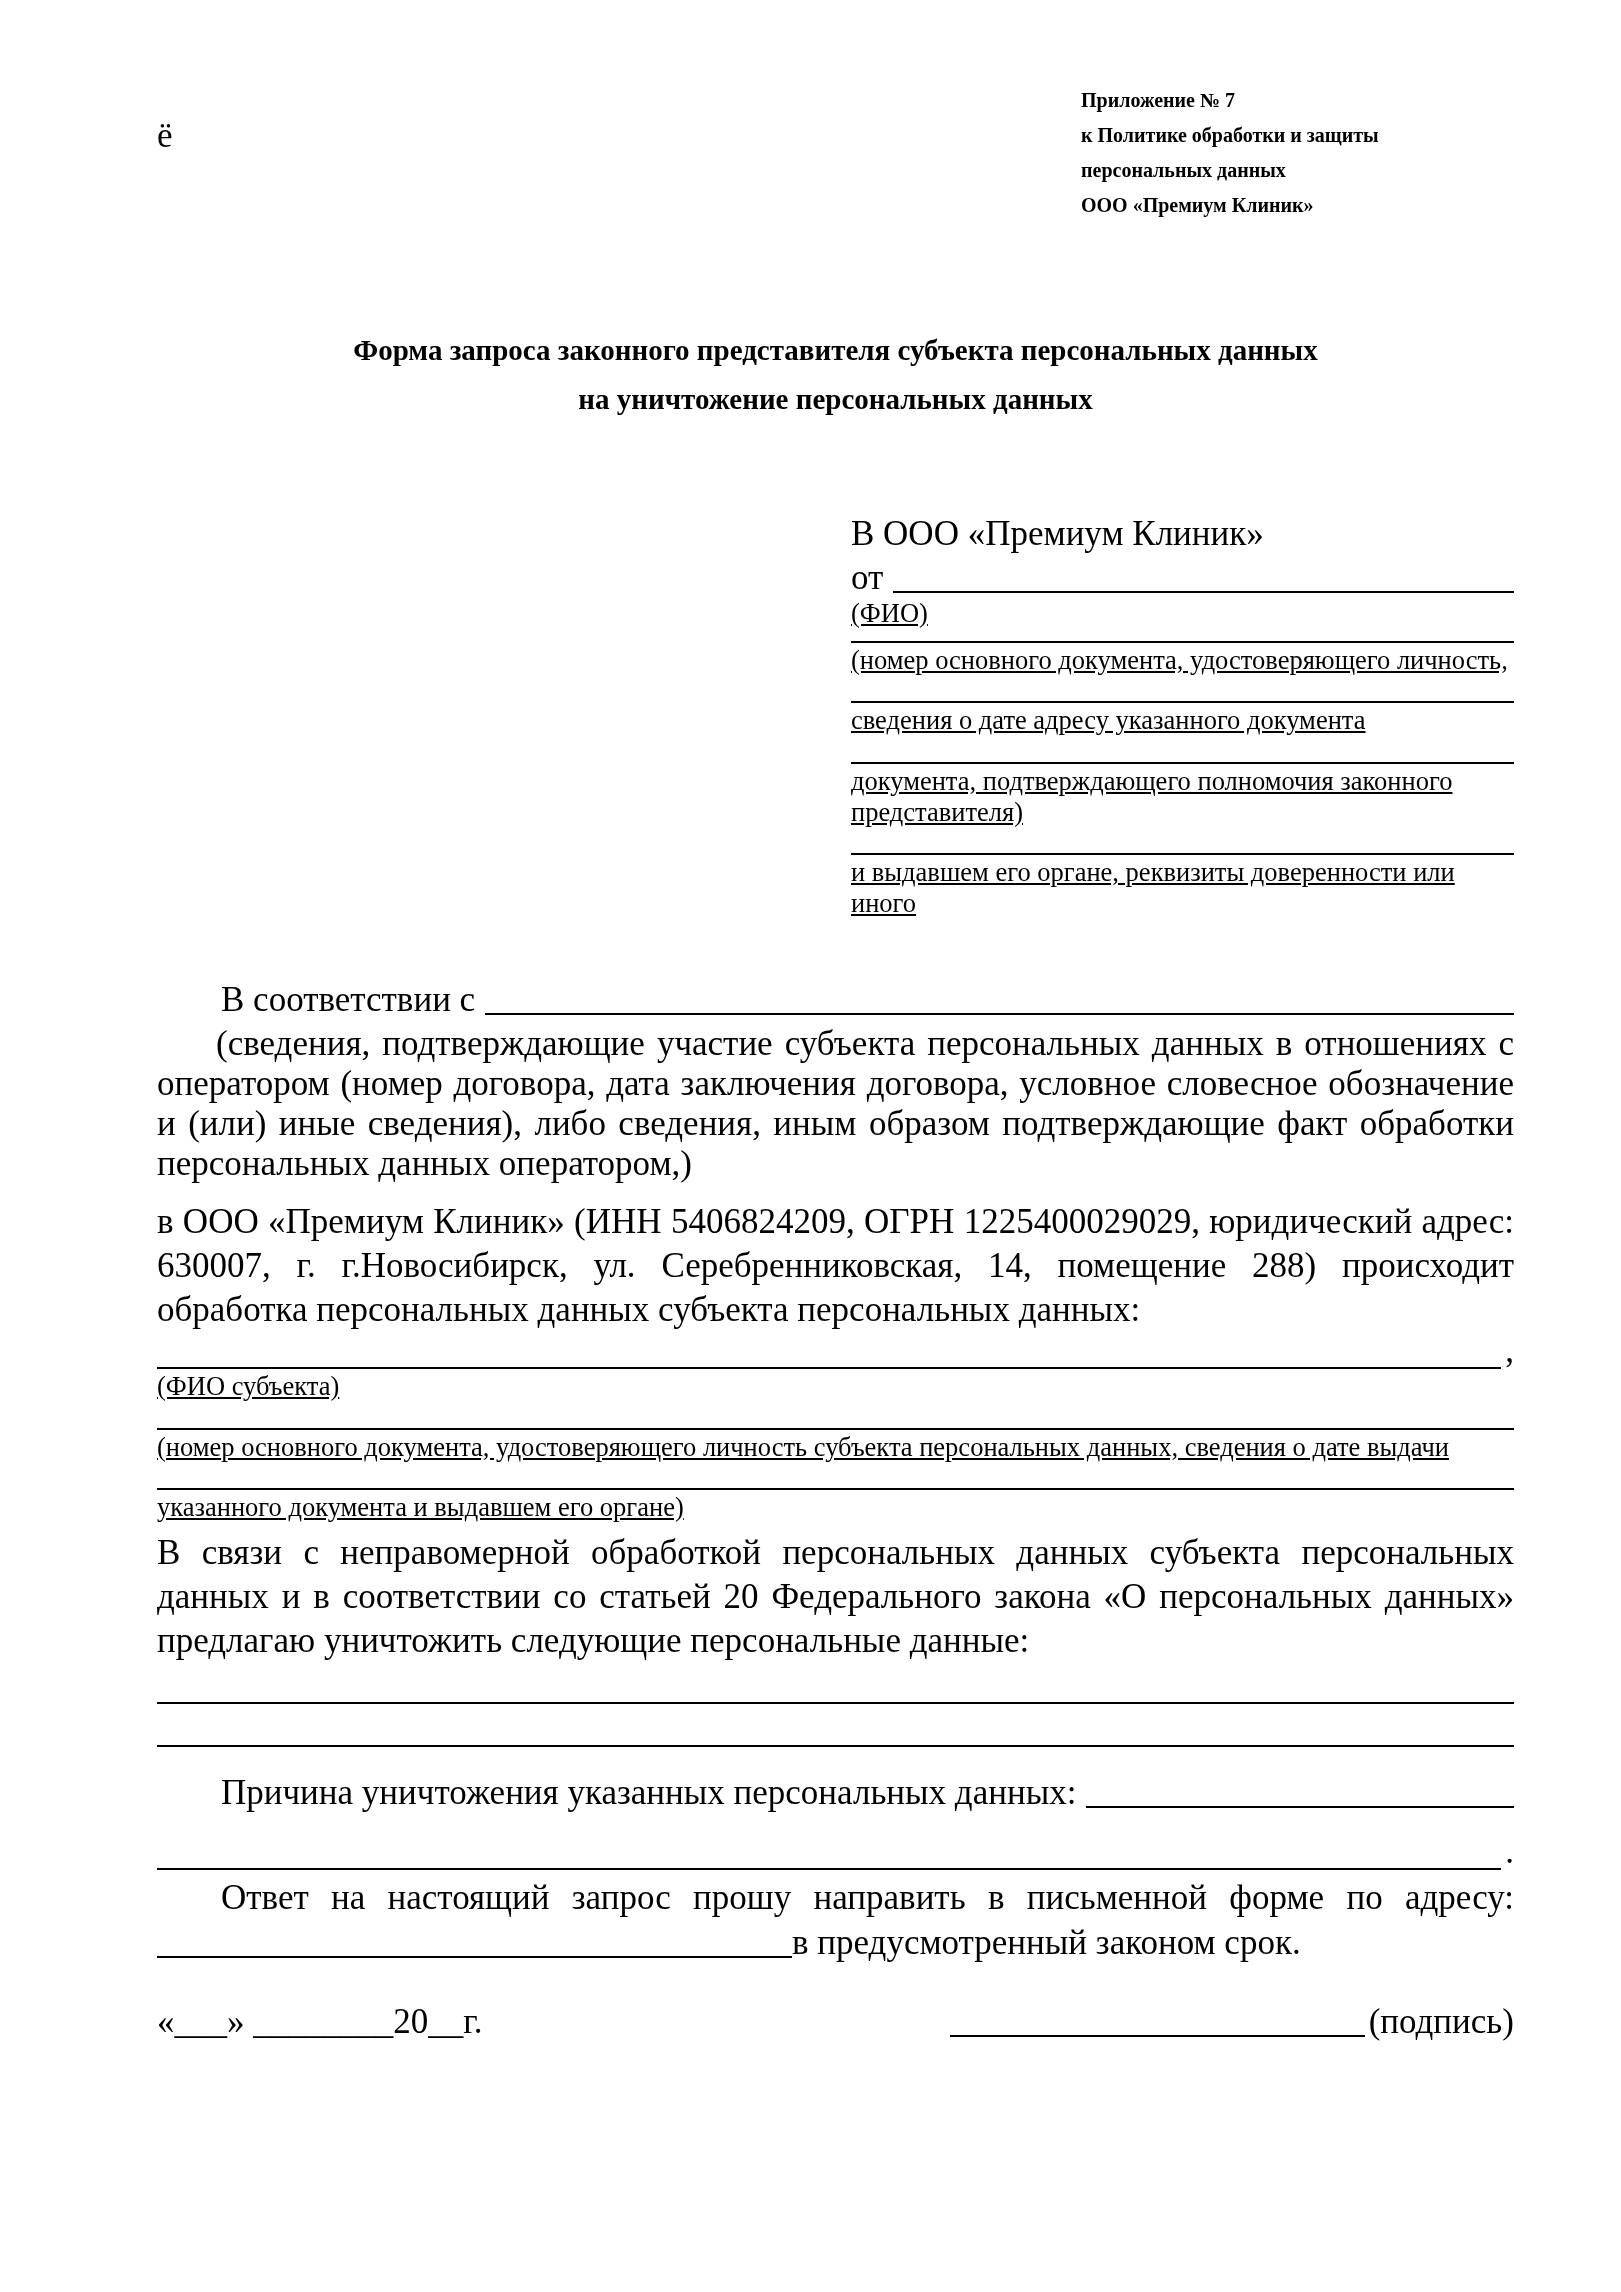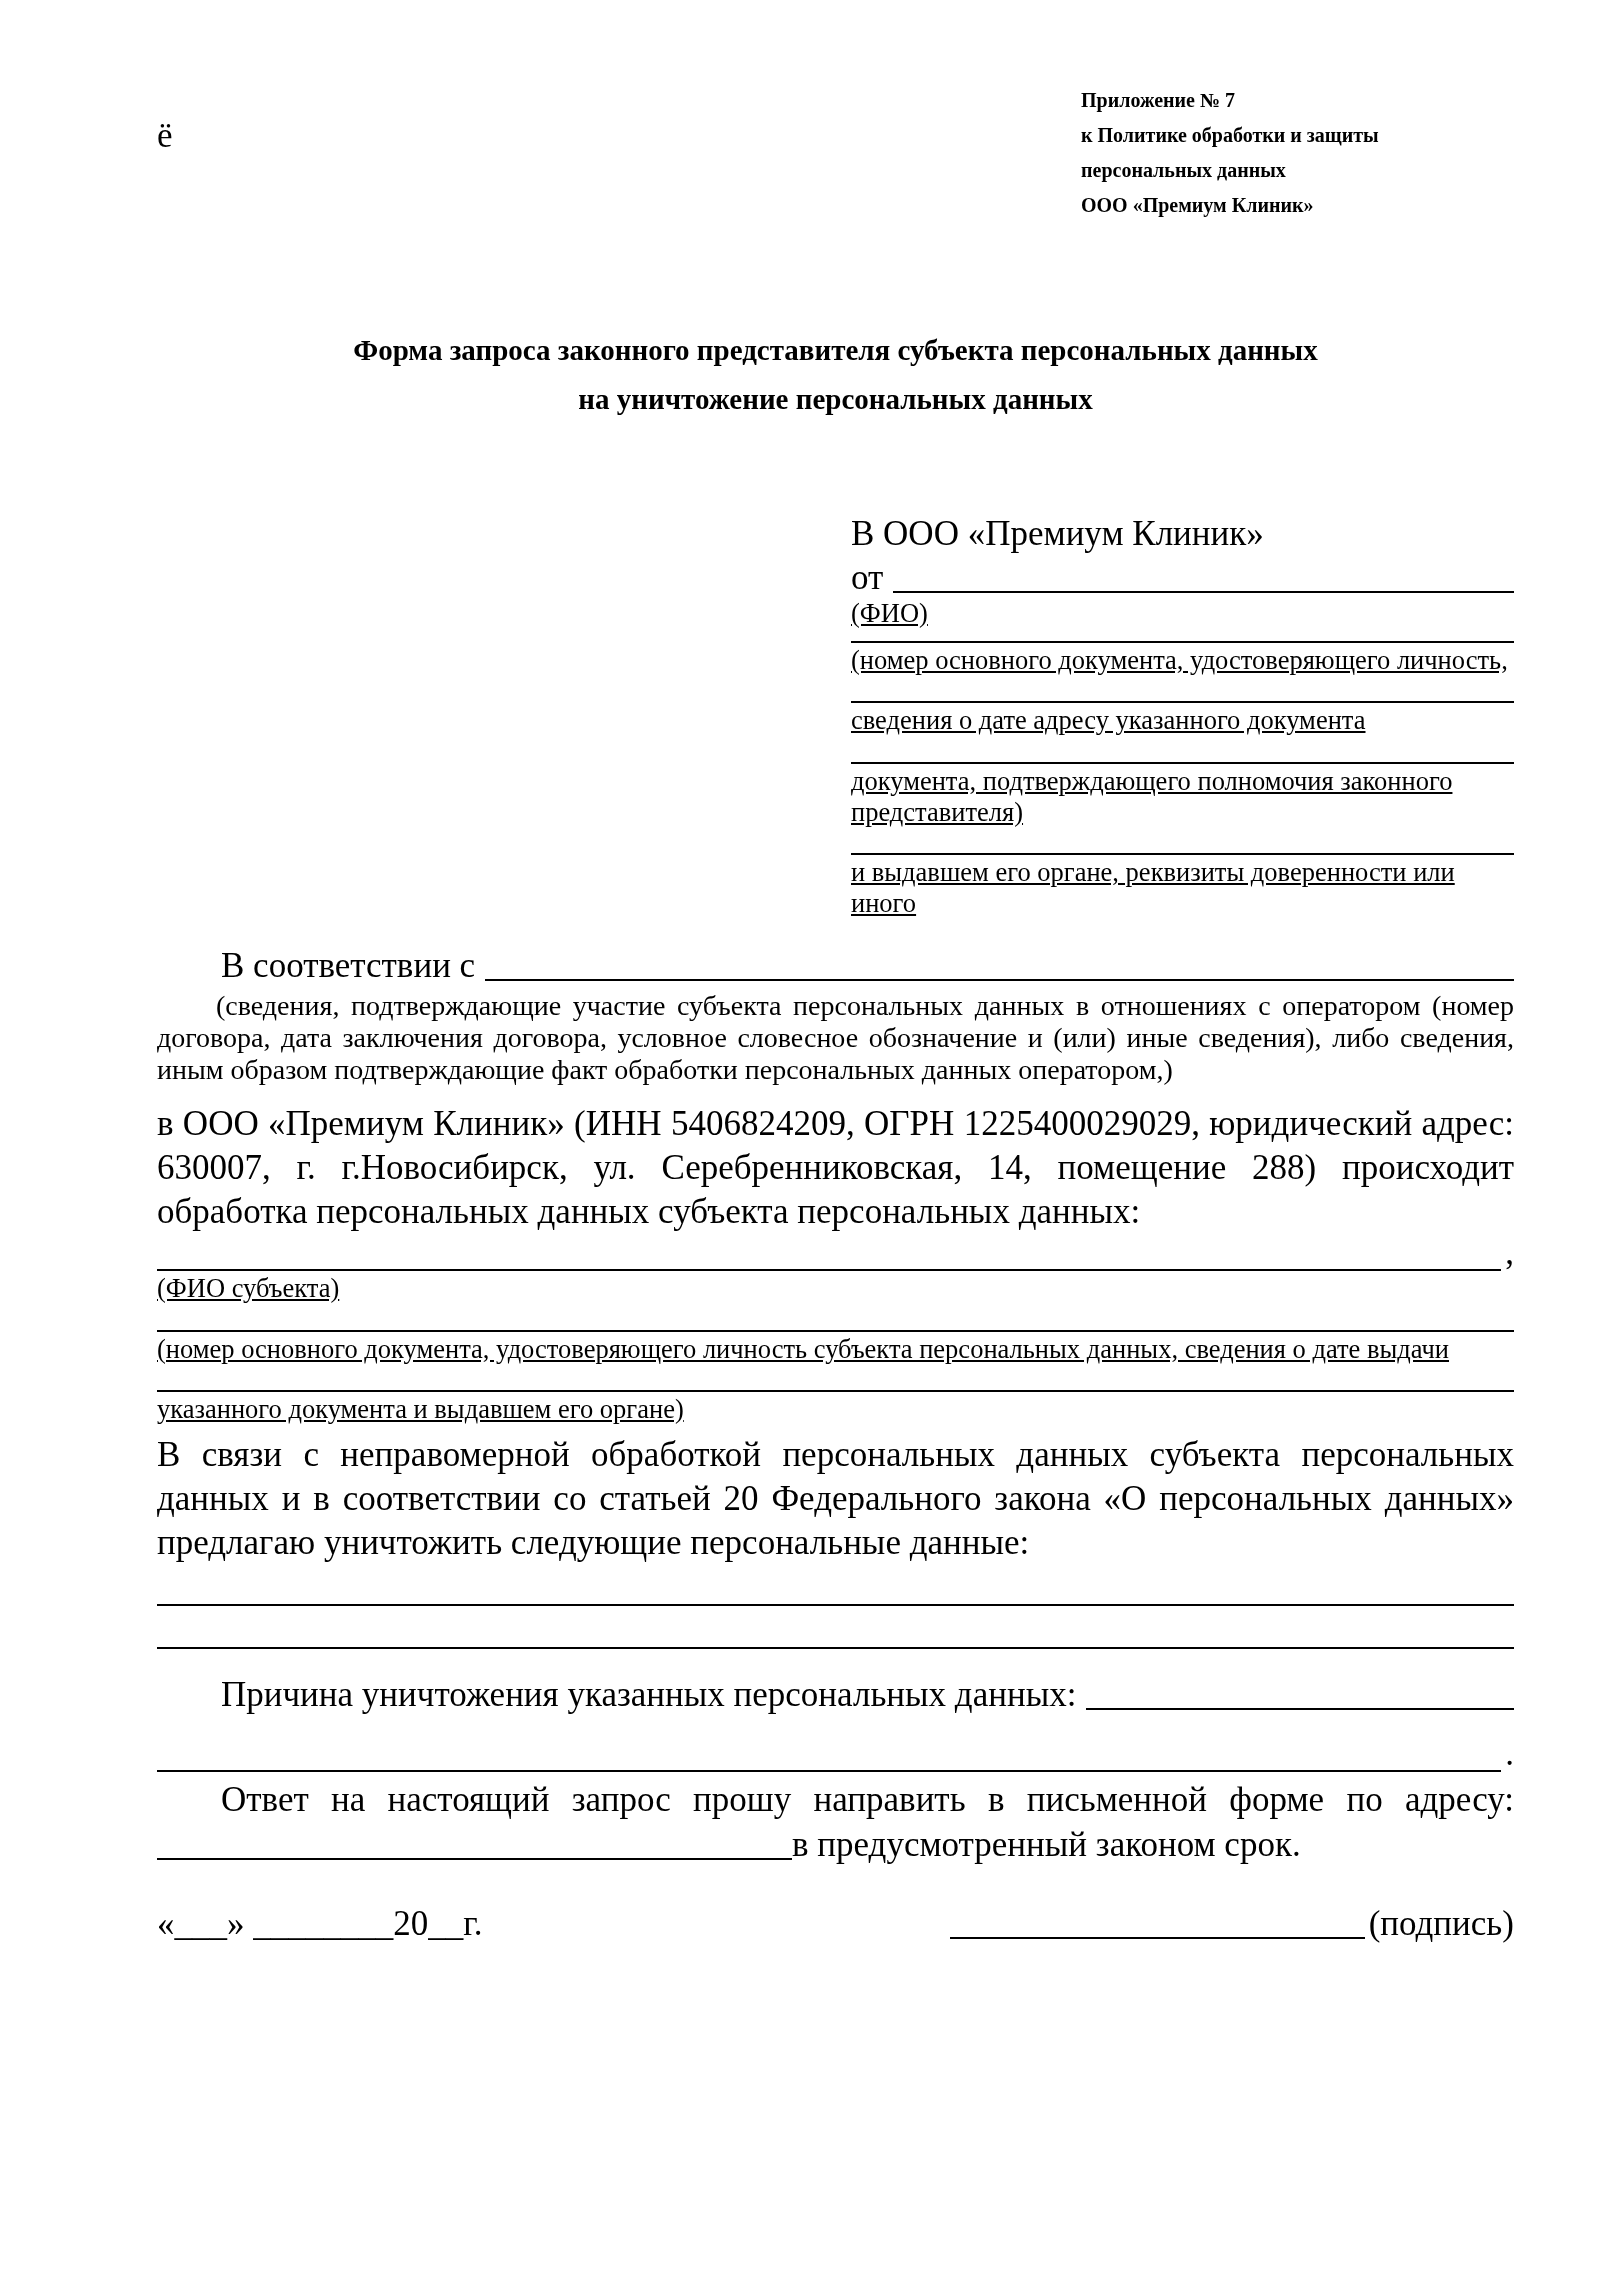--- a/index.html
+++ b/index.html
@@ -58,26 +58,26 @@
   .center { text-align: left; text-decoration: underline; }
   .just { text-align: justify; }
   .hr {
     height: 0;
     border-bottom: 2.9px solid #000;
   }
   .u-row .hr { margin-top: 25.5px; }
   .u-row .cap { margin-top: 2px; }
   .addr-rows .u-row:first-child .hr { margin-top: 11.8px; }
   .addr-rows .u-row + .u-row .hr { margin-top: 25.5px; }
-  .accordance { margin-top: 24px; padding-left: 64px; }
+  .accordance { margin-top: 58px; padding-left: 64px; }
   .accordance .label { white-space: nowrap; }
   .cap-para {
     margin: 3.9px 0 0 0;
-    font-size: 28px;
-    line-height: 32px;
+    font-size: 35px;
+    line-height: 40px;
     text-indent: 59px;
   }
   .para {
     margin: 0;
     line-height: 44px;
   }
   .operator-para { margin-top: 16px; }
   .fio-row { margin-top: 3.9px; height: 35px; }
   .fio-row .fill { margin-bottom: 2px; }
   .tail-char { margin-left: 3.9px; }

